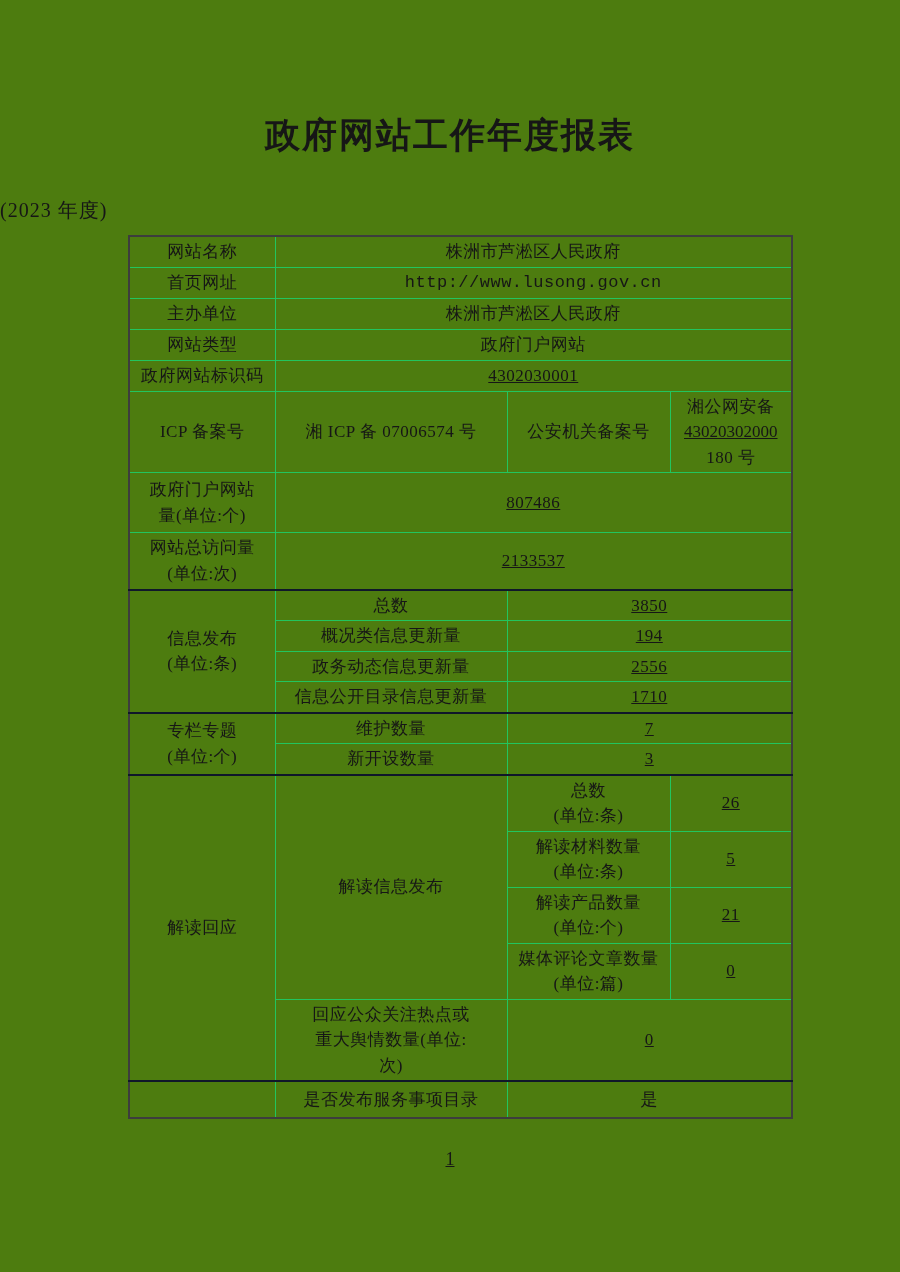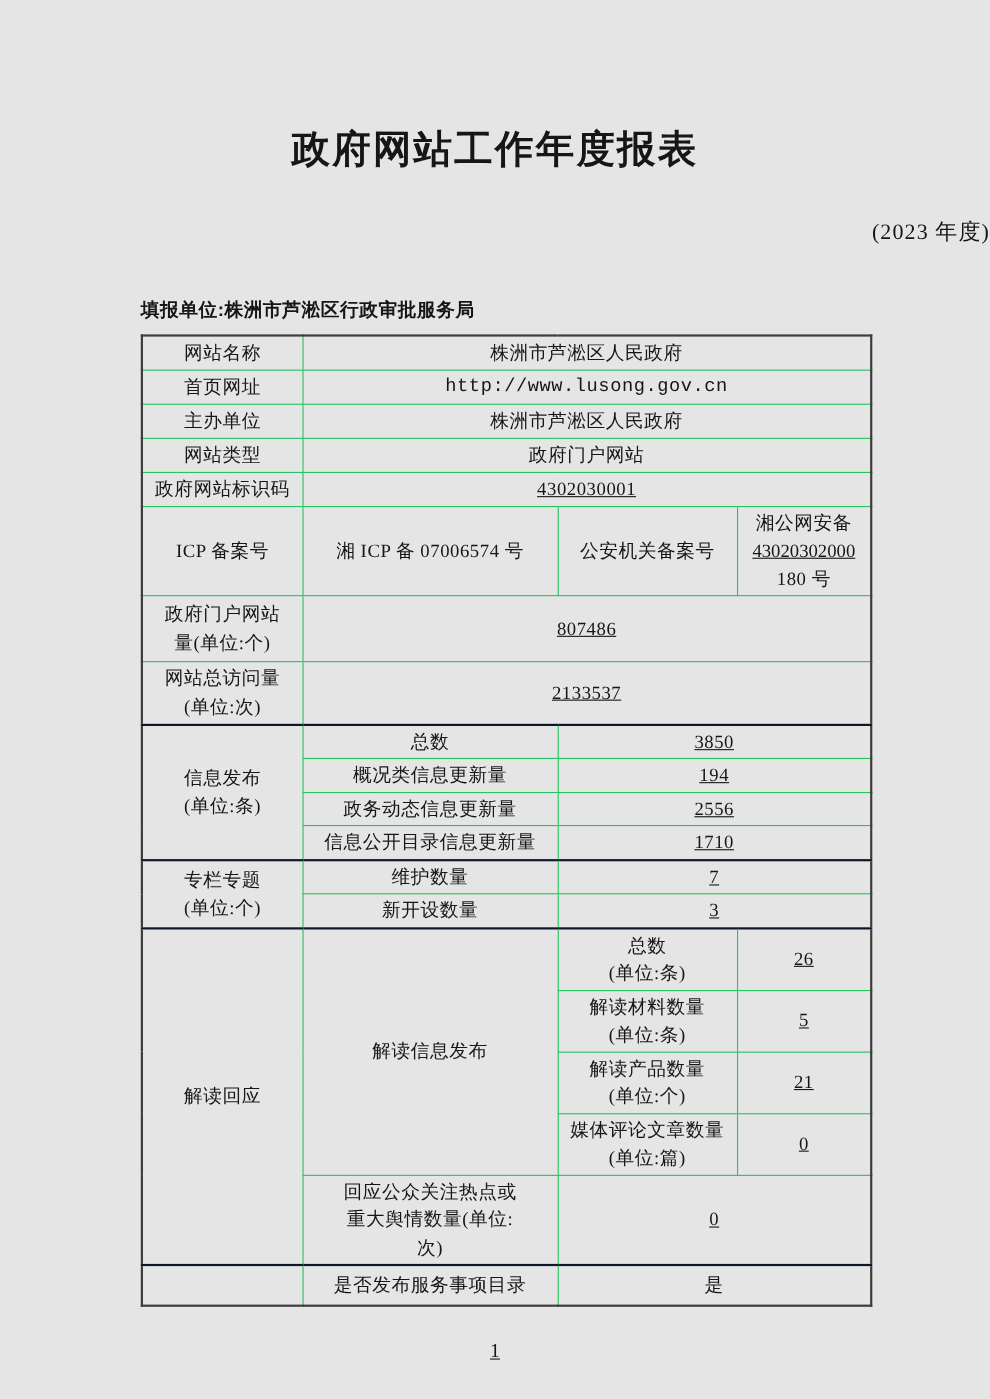--- a/index.html
+++ b/index.html
@@ -2,33 +2,33 @@
 <html lang="zh"><head>
 <meta charset="utf-8">
 <style>
   * { margin: 0; padding: 0; box-sizing: border-box; }
   html, body { background: #ffffff; }
   body {
     width: 900px; height: 1272px;
     font-family: "Liberation Serif", "DejaVu Serif", serif;
     color: #161616;
   }
-  .doc { position: relative; width: 900px; height: 1272px; background: #e5e5e5; overflow: hidden; }
+  .doc { position: relative; width: 900px; height: 1272px; background: #4d7c0f; overflow: hidden; }
 
   .title {
     padding-top: 112px;
     text-align: center;
     font-family: "Liberation Sans", "DejaVu Sans", sans-serif;
     font-weight: 700;
     font-size: 35px;
     letter-spacing: 2px;
   }
   .subtitle {
     margin-top: 38px;
-    text-align: right;
+    text-align: left;
     font-size: 20px;
     letter-spacing: 1px;
   }
   .filing {
     margin: 46px 0 0 128px;
     font-family: "Liberation Sans", "DejaVu Sans", sans-serif;
     font-weight: 700;
     font-size: 17px;
     letter-spacing: 0.5px;
   }
@@ -70,21 +70,20 @@
     font-size: 18px;
   }
 </style>
 </head>
 <body>
 
 <div class="doc">
 
   <div class="title">政府网站工作年度报表</div>
   <div class="subtitle">(2023 年度)</div>
-  <div class="filing">填报单位:株洲市芦淞区行政审批服务局</div>
 
   <table class="report">
     <colgroup>
       <col style="width:146px">
       <col style="width:232px">
       <col style="width:163px">
       <col style="width:122px">
     </colgroup>
     <tbody>
 

